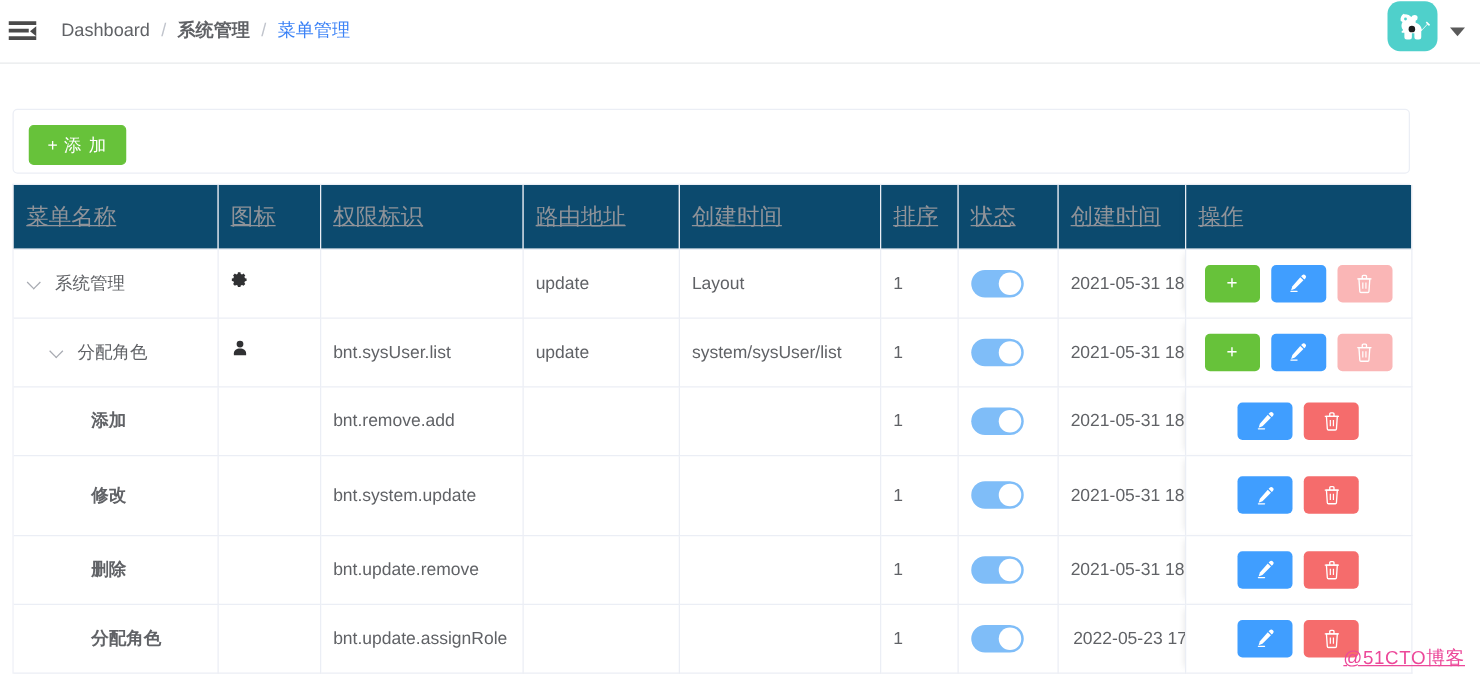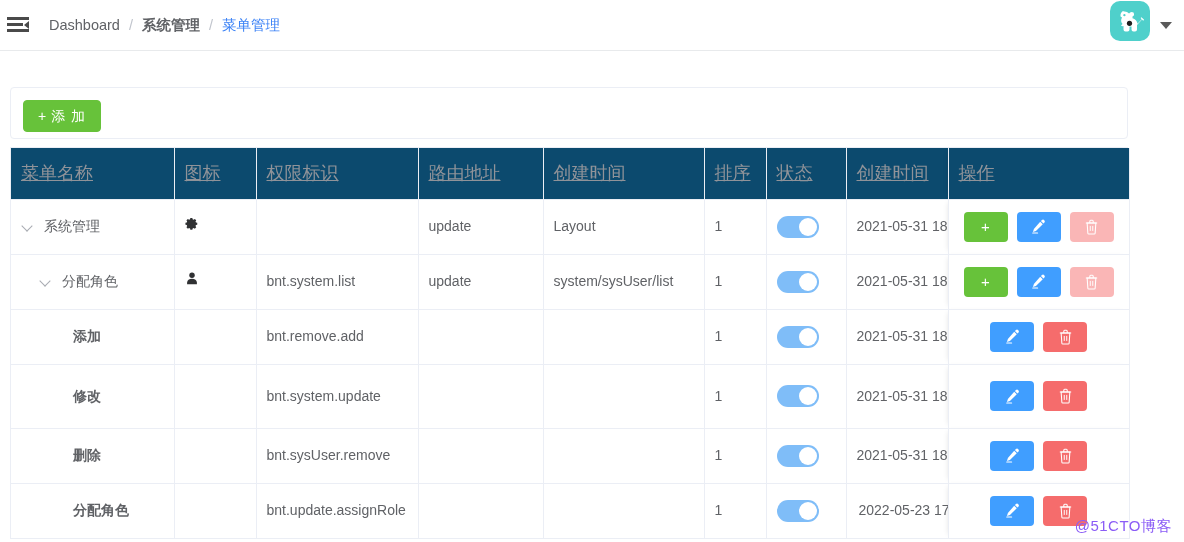--- a/index.html
+++ b/index.html
@@ -261,24 +261,25 @@
   .op-btn.del  { background: #f56c6c; }
   .op-btn.del.disabled { background: #fab6b6; cursor: not-allowed; }
   .op-btn .glyph { color: #ffffff; font-size: 15px; line-height: 1; }
   .op-btn svg { display: block; }
 
   
   .watermark {
     position: absolute;
     right: 12px;
     bottom: 6px;
-    color: #8b5cf6;
+    color: #ec4899;
     font-size: 15px;
     letter-spacing: 0.5px;
     pointer-events: none;
+    text-decoration: underline;
   }
 </style>
 </head>
 <body>
 
 <div class="navbar">
 
   <div class="hamburger">
     <span class="bar b1"></span>
     <span class="bar b2"></span>
@@ -385,21 +386,21 @@
             <td style="padding: 8px 0px;">
               <div class="tree-cell lvl1">
                 <span class="chev"></span>
                 <span>分配角色</span>
               </div>
             </td>
             <td><span class="cell-icon"><svg width="14" height="15" viewBox="0 0 16 16">
                   <circle cx="8" cy="4.3" r="3.1" fill="#303133"></circle>
                   <path fill="#303133" d="M8 8.3c-3.1 0-5.6 1.9-5.6 4.3v2h11.2v-2c0-2.4-2.5-4.3-5.6-4.3z"></path>
                 </svg></span></td>
-            <td>bnt.system.list</td>
+            <td>bnt.sysUser.list</td>
             <td>update</td>
             <td>system/sysUser/list</td>
             <td>1</td>
             <td><span class="switch"><span class="knob"></span></span></td>
             <td style="white-space: nowrap; overflow: hidden;">2021-05-31 18</td>
             <td class="col-op">
               <div class="op-group">
                 <button class="op-btn add">
                   <span class="glyph">+</span>
                 </button>
@@ -484,21 +485,21 @@
               </div>
             </td>
           </tr>
           <tr>
             <td style="padding: 8px 0px;">
               <div class="tree-cell lvl2">
                 <span>删除</span>
               </div>
             </td>
             <td></td>
-            <td>bnt.sysUser.remove</td>
+            <td>bnt.update.remove</td>
             <td></td>
             <td></td>
             <td>1</td>
             <td><span class="switch"><span class="knob"></span></span></td>
             <td style="white-space: nowrap; overflow: hidden;">2021-05-31 18</td>
             <td class="col-op">
               <div class="op-group">
                 <button class="op-btn edit">
                   <svg width="17" height="17" viewBox="0 0 20 20">
                     <path fill="#ffffff" d="M13.8 2.6a2.1 2.1 0 0 1 3 3l-1 1-3-3 1-1z"></path>

